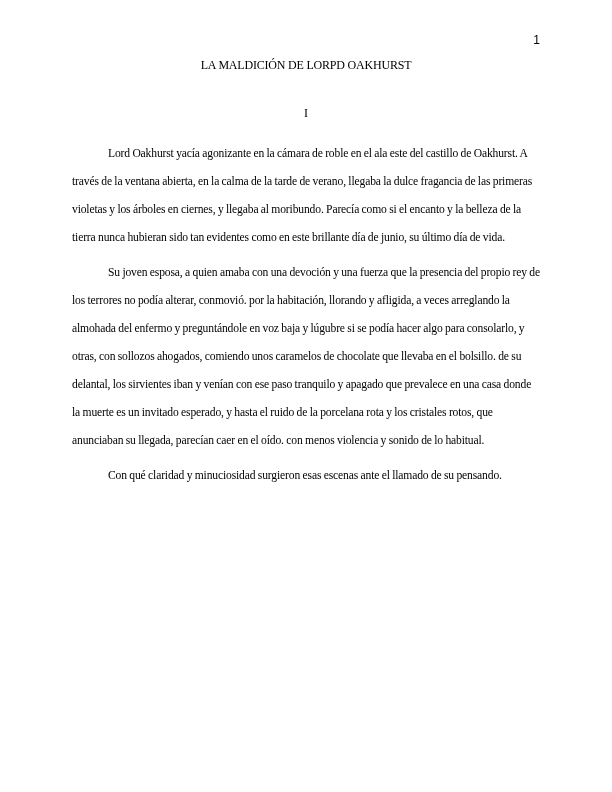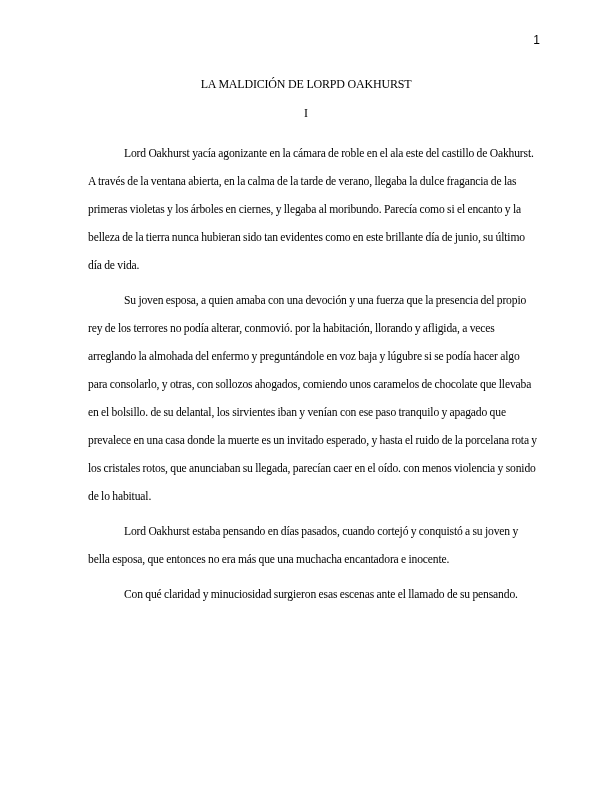--- a/index.html
+++ b/index.html
@@ -1,29 +1,28 @@
 <!DOCTYPE html>
 <html><head>
 <meta charset="utf-8">
 <style>
   html, body { margin: 0; padding: 0; background: #ffffff; }
   body { width: 612px; height: 792px; position: relative; overflow: hidden;
          font-family: "Liberation Serif", "DejaVu Serif", serif; color: #000; }
   .page-number { position: absolute; top: 33px; right: 72px; font-family: "Liberation Sans", sans-serif; font-size: 12px; }
-  .title { position: absolute; top: 77px; left: 0; width: 612px; text-align: center; font-size: 12px; letter-spacing: -0.2px; }
+  .title { position: absolute; top: 58px; left: 0; width: 612px; text-align: center; font-size: 12px; letter-spacing: -0.2px; }
   .chapter { position: absolute; top: 106px; left: 0; width: 612px; text-align: center; font-size: 12px; }
   .body { position: absolute; top: 140px; left: 72px; width: 468px; font-size: 11.6px; }
-  .para { margin: 0 0 7px 16px; line-height: 28px; text-indent: 36px; text-align: left; letter-spacing: -0.15px; word-spacing: -0.3px; }
+  .para { margin: 0 0 7px 0; line-height: 28px; text-indent: 36px; text-align: left; letter-spacing: -0.15px; word-spacing: -0.3px; }
 </style>
 </head>
 <body>
 
 <div>
   <div class="page-number">1</div>
   <div class="title">LA MALDICIÓN DE LORPD OAKHURST</div>
   <div class="chapter">I</div>
   <div class="body">
     <p class="para">Lord Oakhurst yacía agonizante en la cámara de roble en el ala este del castillo de Oakhurst. A través de la ventana abierta, en la calma de la tarde de verano, llegaba la dulce fragancia de las primeras violetas y los árboles en ciernes, y llegaba al moribundo. Parecía como si el encanto y la belleza de la tierra nunca hubieran sido tan evidentes como en este brillante día de junio, su último día de vida.</p>
     <p class="para"> Su joven esposa, a quien amaba con una devoción y una fuerza que la presencia del propio rey de los terrores no podía alterar, conmovió. por la habitación, llorando y afligida, a veces arreglando la almohada del enfermo y preguntándole en voz baja y lúgubre si se podía hacer algo para consolarlo, y otras, con sollozos ahogados, comiendo unos caramelos de chocolate que llevaba en el bolsillo. de su delantal, los sirvientes iban y venían con ese paso tranquilo y apagado que prevalece en una casa donde la muerte es un invitado esperado, y hasta el ruido de la porcelana rota y los cristales rotos, que anunciaban su llegada, parecían caer en el oído. con menos violencia y sonido de lo habitual.</p>
-    <p class="para">Lord Oakhurst estaba pensando en días pasados, cuando cortejó y conquistó a su joven y bella esposa, que entonces no era más que una muchacha encantadora e inocente.</p>
     <p class="para">Con qué claridad y minuciosidad surgieron esas escenas ante el llamado de su pensando.</p>
   </div>
 </div>
 
 </body></html>

